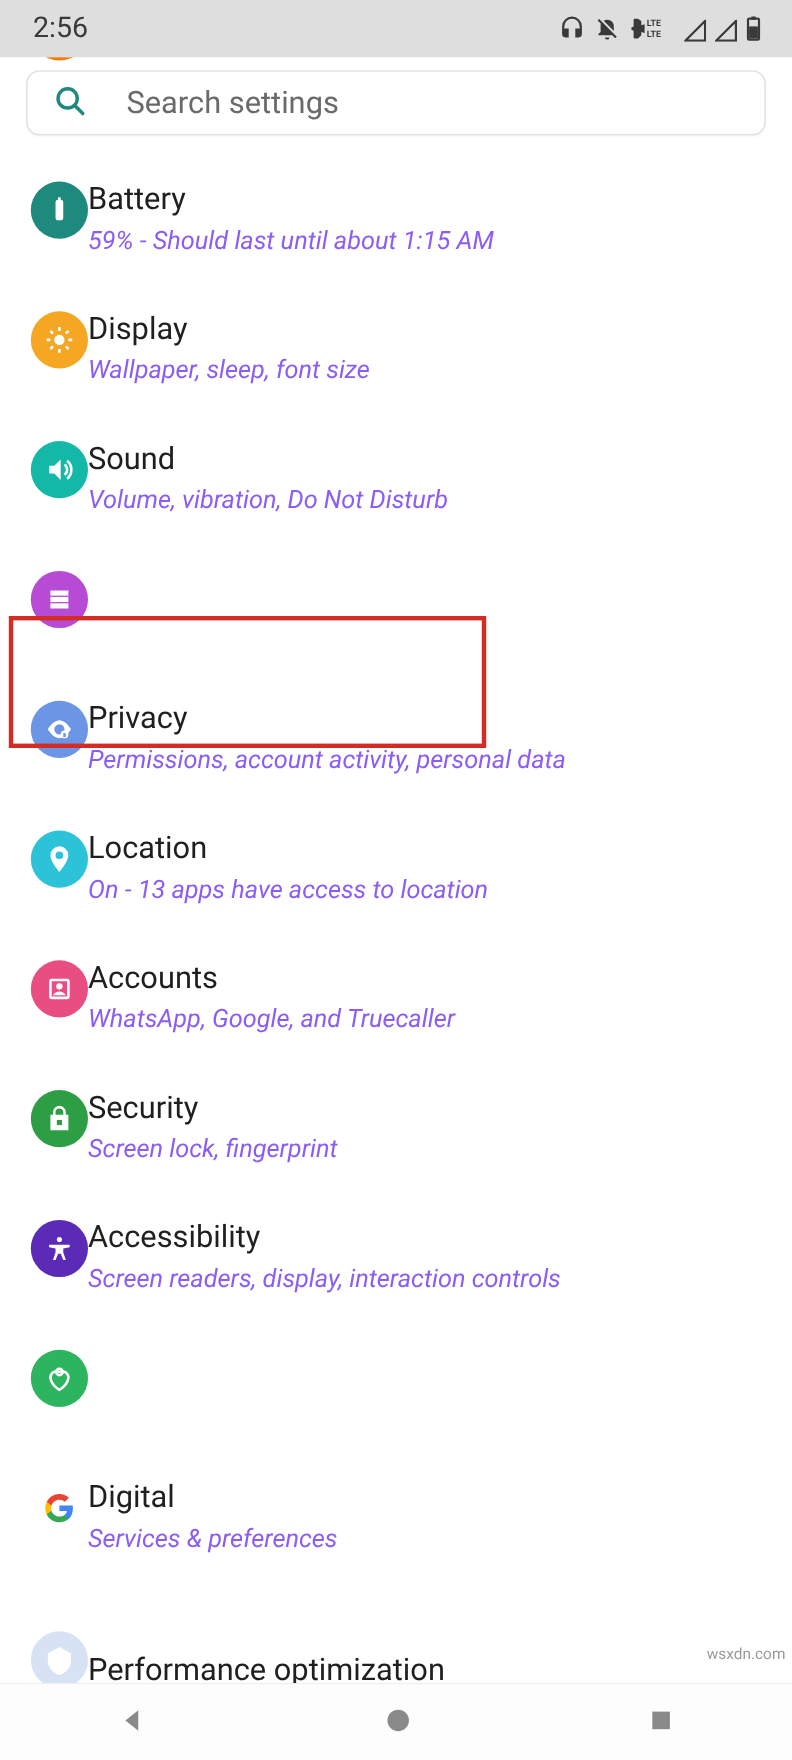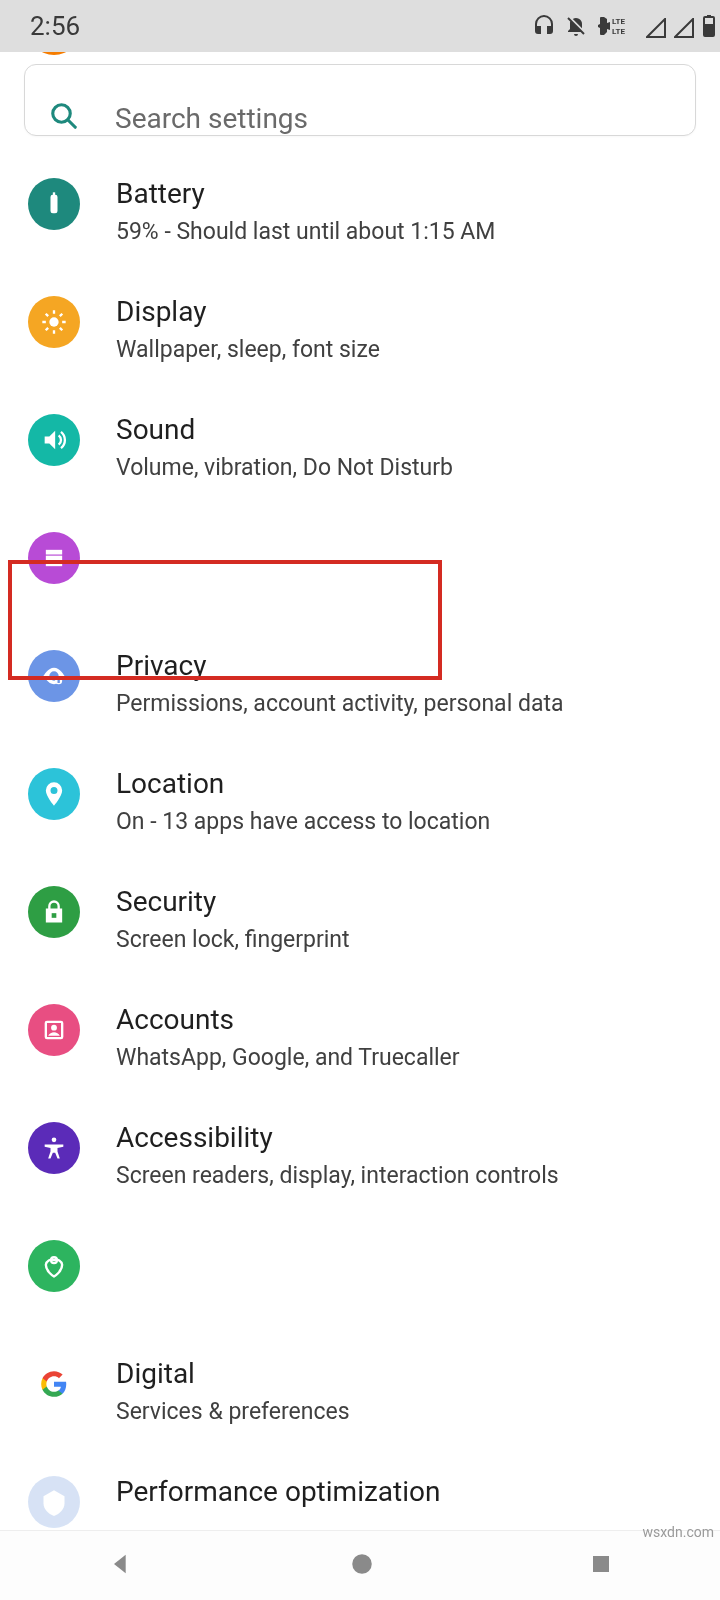--- a/index.html
+++ b/index.html
@@ -11,21 +11,21 @@
     overflow: hidden;
     position: relative;
     color: #202124;
   }
   .status-bar {
     height: 52px;
     background: #dedede;
     display: flex;
     align-items: center;
     justify-content: space-between;
-    padding: 0 4px 0 30px;
+    padding: 0 28px 0 30px;
     font-size: 26px;
     color: #3a3a3a;
   }
   .status-right { display: flex; align-items: flex-end; gap: 8px; }
   .status-right svg { display: block; }
   .content {
     position: relative;
     height: calc(100% - 52px - 70px);
     overflow: hidden;
   }
@@ -35,25 +35,25 @@
     padding: 0 28px;
     height: 72px;
     margin-top: -60px;
   }
   .partial-item .icon-wrap {
     width: 52px; height: 52px; border-radius: 50%;
     background: #f57c00;
   }
   .search-bar {
     margin: 0 24px 18px 24px;
-    height: 72px;
+    height: 59px;
     border: 1px solid #d8d8d8;
     border-radius: 12px;
     display: flex;
-    align-items: flex-end;
+    align-items: center;
     padding: 0 24px;
     background: #fff;
     box-shadow: 0 1px 2px rgba(0,0,0,0.03);
     position: relative;
     z-index: 2;
   }
   .search-bar .s-icon { margin-right: 36px; }
   .search-bar .placeholder { color: #6a6a6a; font-size: 28px; }
   .list { }
   .item {
@@ -62,23 +62,23 @@
     padding: 22px 28px 22px 28px;
     min-height: 118px;
   }
   .icon-wrap {
     width: 52px; height: 52px; border-radius: 50%;
     flex: 0 0 52px;
     display: flex; align-items: center; justify-content: center;
     margin-top: 2px;
   }
   .icon-wrap svg { width: 28px; height: 28px; fill: #fff; }
-  .texts { margin-left: 36px; padding-top: 0; }
+  .texts { padding-top: 0; }
   .title { font-size: 28px; color: #1f1f1f; line-height: 1.25; }
-  .sub { font-size: 23px; color: #404040; margin-top: 6px; line-height: 1.3; }
+  .sub { font-size: 23px; color: #8b5cf6; margin-top: 6px; line-height: 1.3; font-style: italic; }
 
   .c-teal      { background: #1e897d; }
   .c-amber     { background: #f5a623; }
   .c-teal2     { background: #14b8a6; }
   .c-purple    { background: #b84bd6; }
   .c-blue      { background: #6c95e6; }
   .c-cyan      { background: #2cc3d9; }
   .c-green     { background: #2e9e44; }
   .c-pink      { background: #e84e82; }
   .c-violet    { background: #5b2bb8; }
@@ -104,26 +104,26 @@
     border-top: 1px solid #eee;
     display: flex;
     align-items: center;
     justify-content: space-around;
   }
   .nav-bar svg { fill: #8a8a8a; }
 
   .google-g {
     width: 40px; height: 40px;
   }
-  .perf-item { align-items: flex-start; }
+  .perf-item { align-items: flex-end; }
   .perf-item .icon-wrap { opacity: 0.55; background:#b7ccee; }
   .watermark {
     position: absolute;
     right: 6px;
-    bottom: 60px;
+    bottom: 88px;
     font-size: 14px;
     color: #9a9a9a;
     z-index: 6;
   }
 </style>
 </head>
 <body>
 
 <div class="status-bar">
   <span>2:56</span>
@@ -241,43 +241,43 @@
             <path d="M12 2a7 7 0 0 0-7 7c0 5 7 13 7 13s7-8 7-13a7 7 0 0 0-7-7zm0 10a3 3 0 1 1 0-6 3 3 0 0 1 0 6z"></path>
           </svg>
       </div>
       <div class="texts">
         <div class="title">Location</div>
         <div class="sub">On - 13 apps have access to location</div>
       </div>
     </div>
 
     <div class="item">
-      <div class="icon-wrap c-green">
-        <svg viewBox="0 0 24 24">
-            <path d="M17 9V7a5 5 0 0 0-10 0v2H5v12h14V9zm-8 0V7a3 3 0 0 1 6 0v2z" fill="#fff"></path>
-            <rect x="10" y="13" width="4" height="4" fill="#2e9e44"></rect>
-          </svg>
-      </div>
-      <div class="texts">
-        <div class="title">Security</div>
-        <div class="sub">Screen lock, fingerprint</div>
-      </div>
-    </div>
-
-    <div class="item">
       <div class="icon-wrap c-pink">
         <svg viewBox="0 0 24 24">
             <rect x="5" y="5" width="14" height="14" rx="1" fill="none" stroke="#fff" stroke-width="2"></rect>
             <circle cx="12" cy="10" r="2.5"></circle>
             <path d="M7 17c1-2 3-3 5-3s4 1 5 3z"></path>
           </svg>
       </div>
       <div class="texts">
         <div class="title">Accounts</div>
         <div class="sub">WhatsApp, Google, and Truecaller</div>
+      </div>
+    </div>
+
+    <div class="item">
+      <div class="icon-wrap c-green">
+        <svg viewBox="0 0 24 24">
+            <path d="M17 9V7a5 5 0 0 0-10 0v2H5v12h14V9zm-8 0V7a3 3 0 0 1 6 0v2z" fill="#fff"></path>
+            <rect x="10" y="13" width="4" height="4" fill="#2e9e44"></rect>
+          </svg>
+      </div>
+      <div class="texts">
+        <div class="title">Security</div>
+        <div class="sub">Screen lock, fingerprint</div>
       </div>
     </div>
 
     <div class="item">
       <div class="icon-wrap c-violet">
         <svg viewBox="0 0 24 24">
             <circle cx="12" cy="5" r="2"></circle>
             <path d="M4 9h16v2l-5 1v3l2 6h-2l-2-5h-2l-2 5H7l2-6v-3L4 11z"></path>
           </svg>
       </div>

